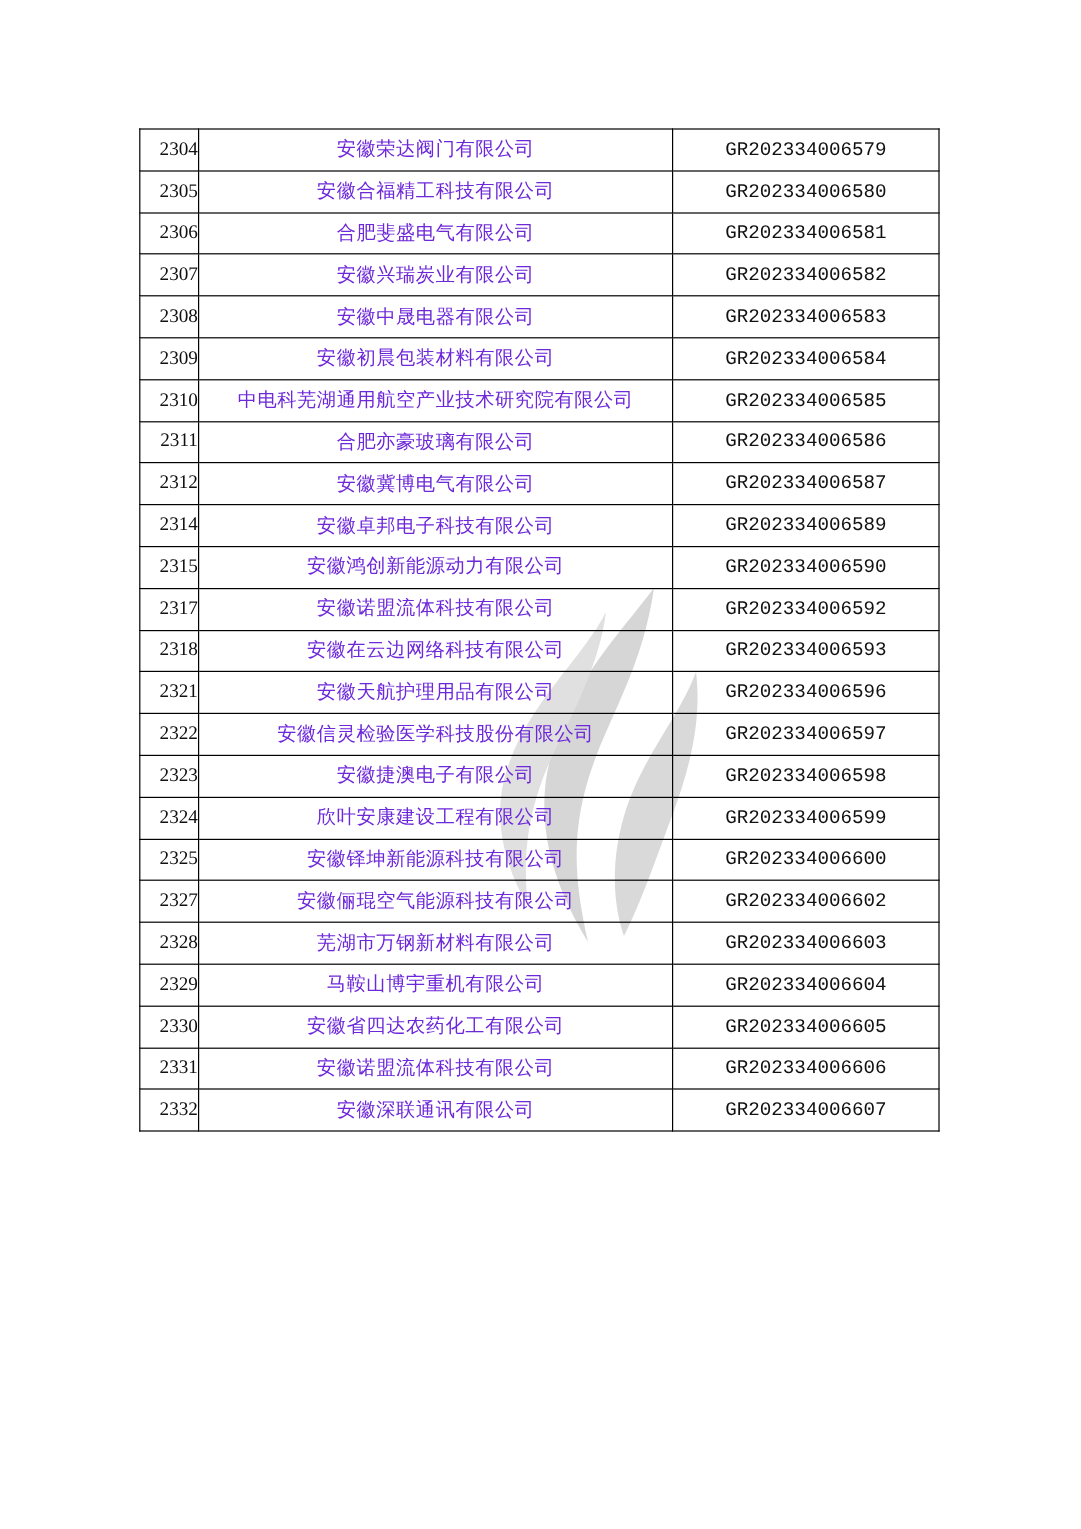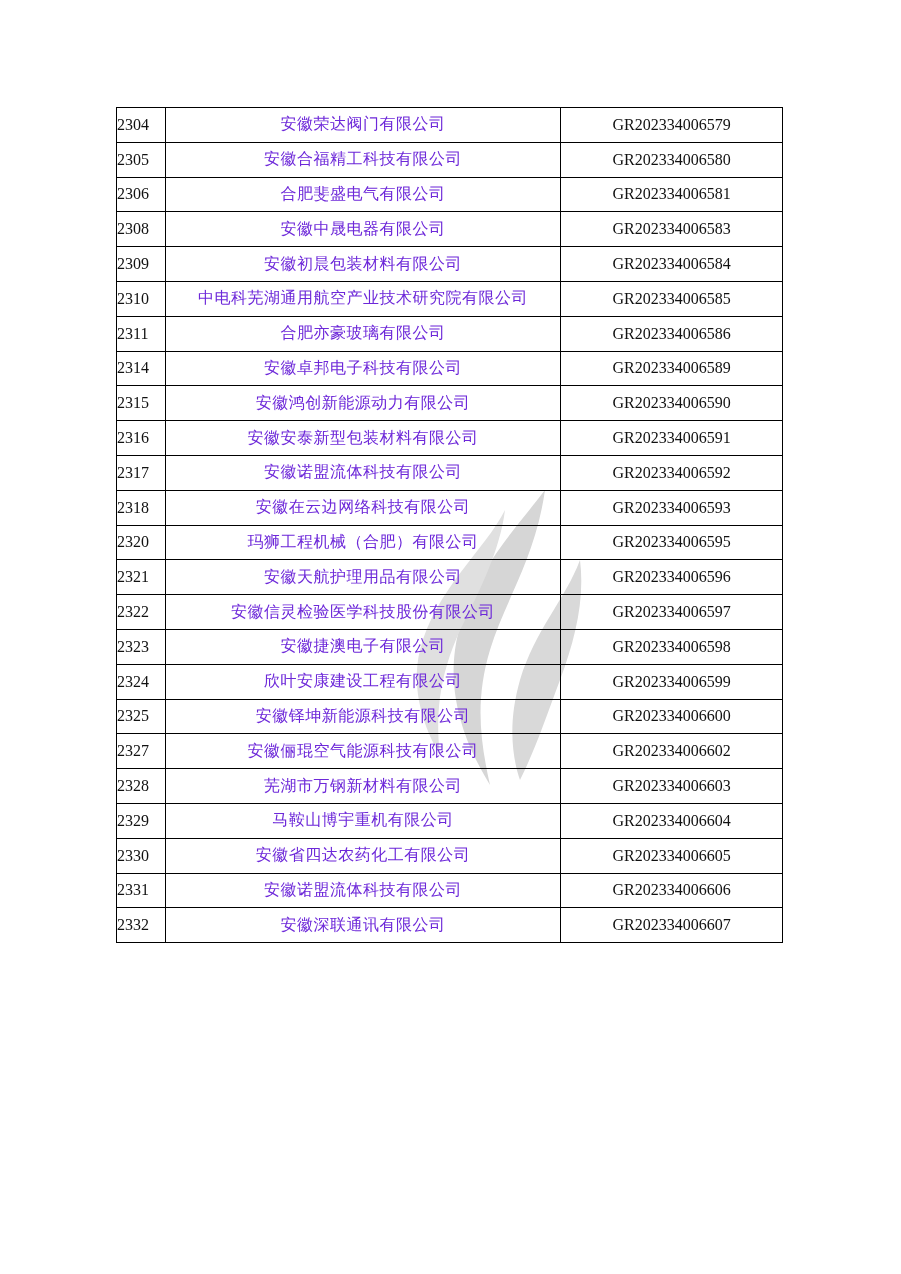--- a/index.html
+++ b/index.html
@@ -13,23 +13,23 @@
     color: #111;
   }
   table.list td {
     border: 1px solid #000;
     height: 33.8px;
     padding: 0;
     font-size: 16px;
     vertical-align: middle;
     background: transparent;
   }
-  td.idx { width: 49px; text-align: left; padding-left: 6px; font-family: "Liberation Serif", "DejaVu Serif", serif; font-size: 17px; padding-top: 4px; box-sizing: border-box; }
+  td.idx { width: 49px; text-align: right; padding-left: 6px; font-family: "Liberation Serif", "DejaVu Serif", serif; font-size: 17px; padding-top: 4px; box-sizing: border-box; }
   td.name { width: 395px; text-align: center; font-family: "DejaVu Sans", "Liberation Sans", sans-serif; font-size: 16px; letter-spacing: 0.5px; color: #6d28d9; }
-  td.code { width: 221px; text-align: center; font-family: Liberation Serif, serif; font-size: 17px; }
+  td.code { width: 221px; text-align: center; font-family: Liberation Mono, monospace; font-size: 17px; }
 </style>
 </head>
 <body>
 
 <div class="page">
   <svg class="watermark" viewBox="0 0 200 320">
     <path d="M150 20 C 120 60, 70 110, 60 180 C 52 240, 80 290, 95 315 C 85 270, 80 230, 95 180 C 110 130, 140 90, 150 20 Z" fill="#d6d6d6"></path>
     <path d="M185 90 C 170 130, 140 160, 125 210 C 112 255, 118 290, 125 310 C 140 280, 150 250, 165 210 C 180 170, 190 130, 185 90 Z" fill="#d9d9d9"></path>
     <path d="M110 40 C 90 80, 40 120, 25 180 C 15 220, 30 260, 45 285 C 40 240, 45 200, 70 150 C 85 120, 105 80, 110 40 Z" fill="#e0e0e0"></path>
   </svg>
@@ -45,68 +45,68 @@
           <td class="idx">2305</td>
           <td class="name">安徽合福精工科技有限公司</td>
           <td class="code">GR202334006580</td>
         </tr>
         <tr>
           <td class="idx">2306</td>
           <td class="name">合肥斐盛电气有限公司</td>
           <td class="code">GR202334006581</td>
         </tr>
         <tr>
+          <td class="idx">2307</td>
+          <td class="name">安徽兴瑞炭业有限公司</td>
+          <td class="code">GR202334006582</td>
+        </tr>
+        <tr>
           <td class="idx">2308</td>
           <td class="name">安徽中晟电器有限公司</td>
           <td class="code">GR202334006583</td>
         </tr>
         <tr>
           <td class="idx">2309</td>
           <td class="name">安徽初晨包装材料有限公司</td>
           <td class="code">GR202334006584</td>
         </tr>
         <tr>
           <td class="idx">2310</td>
           <td class="name">中电科芜湖通用航空产业技术研究院有限公司</td>
           <td class="code">GR202334006585</td>
         </tr>
         <tr>
           <td class="idx">2311</td>
           <td class="name">合肥亦豪玻璃有限公司</td>
           <td class="code">GR202334006586</td>
         </tr>
         <tr>
+          <td class="idx">2312</td>
+          <td class="name">安徽冀博电气有限公司</td>
+          <td class="code">GR202334006587</td>
+        </tr>
+        <tr>
           <td class="idx">2314</td>
           <td class="name">安徽卓邦电子科技有限公司</td>
           <td class="code">GR202334006589</td>
         </tr>
         <tr>
           <td class="idx">2315</td>
           <td class="name">安徽鸿创新能源动力有限公司</td>
           <td class="code">GR202334006590</td>
         </tr>
         <tr>
-          <td class="idx">2316</td>
-          <td class="name">安徽安泰新型包装材料有限公司</td>
-          <td class="code">GR202334006591</td>
-        </tr>
-        <tr>
           <td class="idx">2317</td>
           <td class="name">安徽诺盟流体科技有限公司</td>
           <td class="code">GR202334006592</td>
         </tr>
         <tr>
           <td class="idx">2318</td>
           <td class="name">安徽在云边网络科技有限公司</td>
           <td class="code">GR202334006593</td>
-        </tr>
-        <tr>
-          <td class="idx">2320</td>
-          <td class="name">玛狮工程机械（合肥）有限公司</td>
-          <td class="code">GR202334006595</td>
         </tr>
         <tr>
           <td class="idx">2321</td>
           <td class="name">安徽天航护理用品有限公司</td>
           <td class="code">GR202334006596</td>
         </tr>
         <tr>
           <td class="idx">2322</td>
           <td class="name">安徽信灵检验医学科技股份有限公司</td>
           <td class="code">GR202334006597</td>

